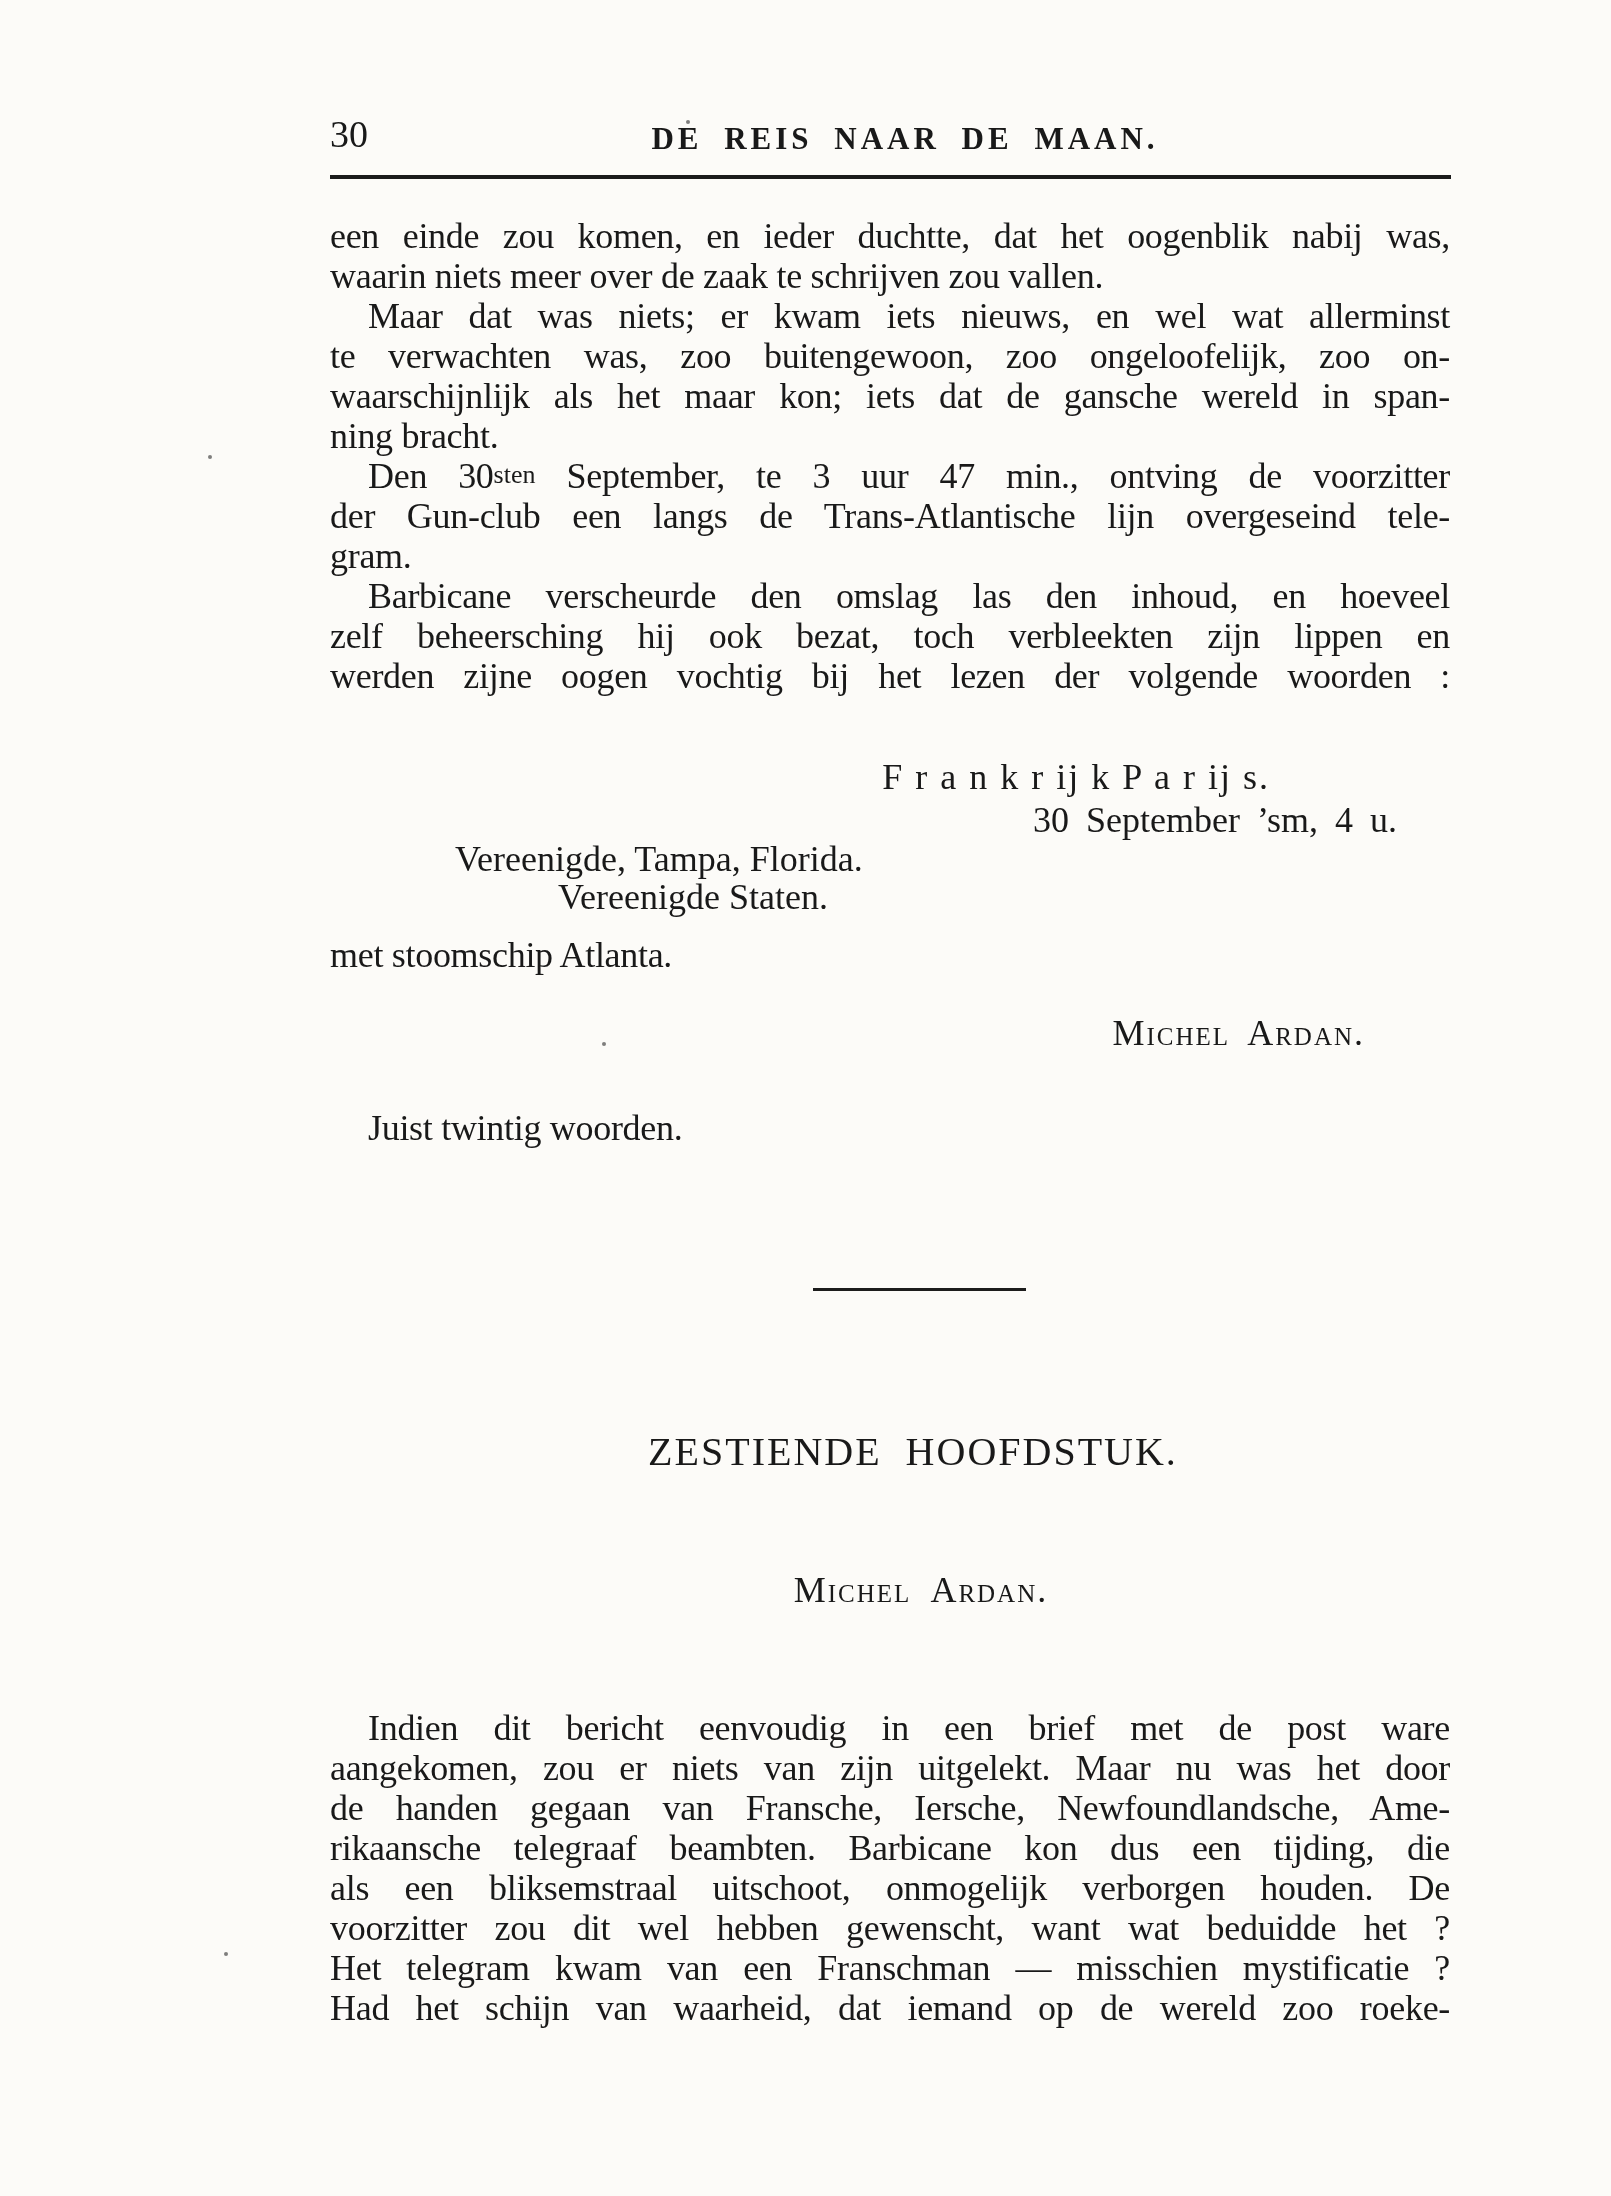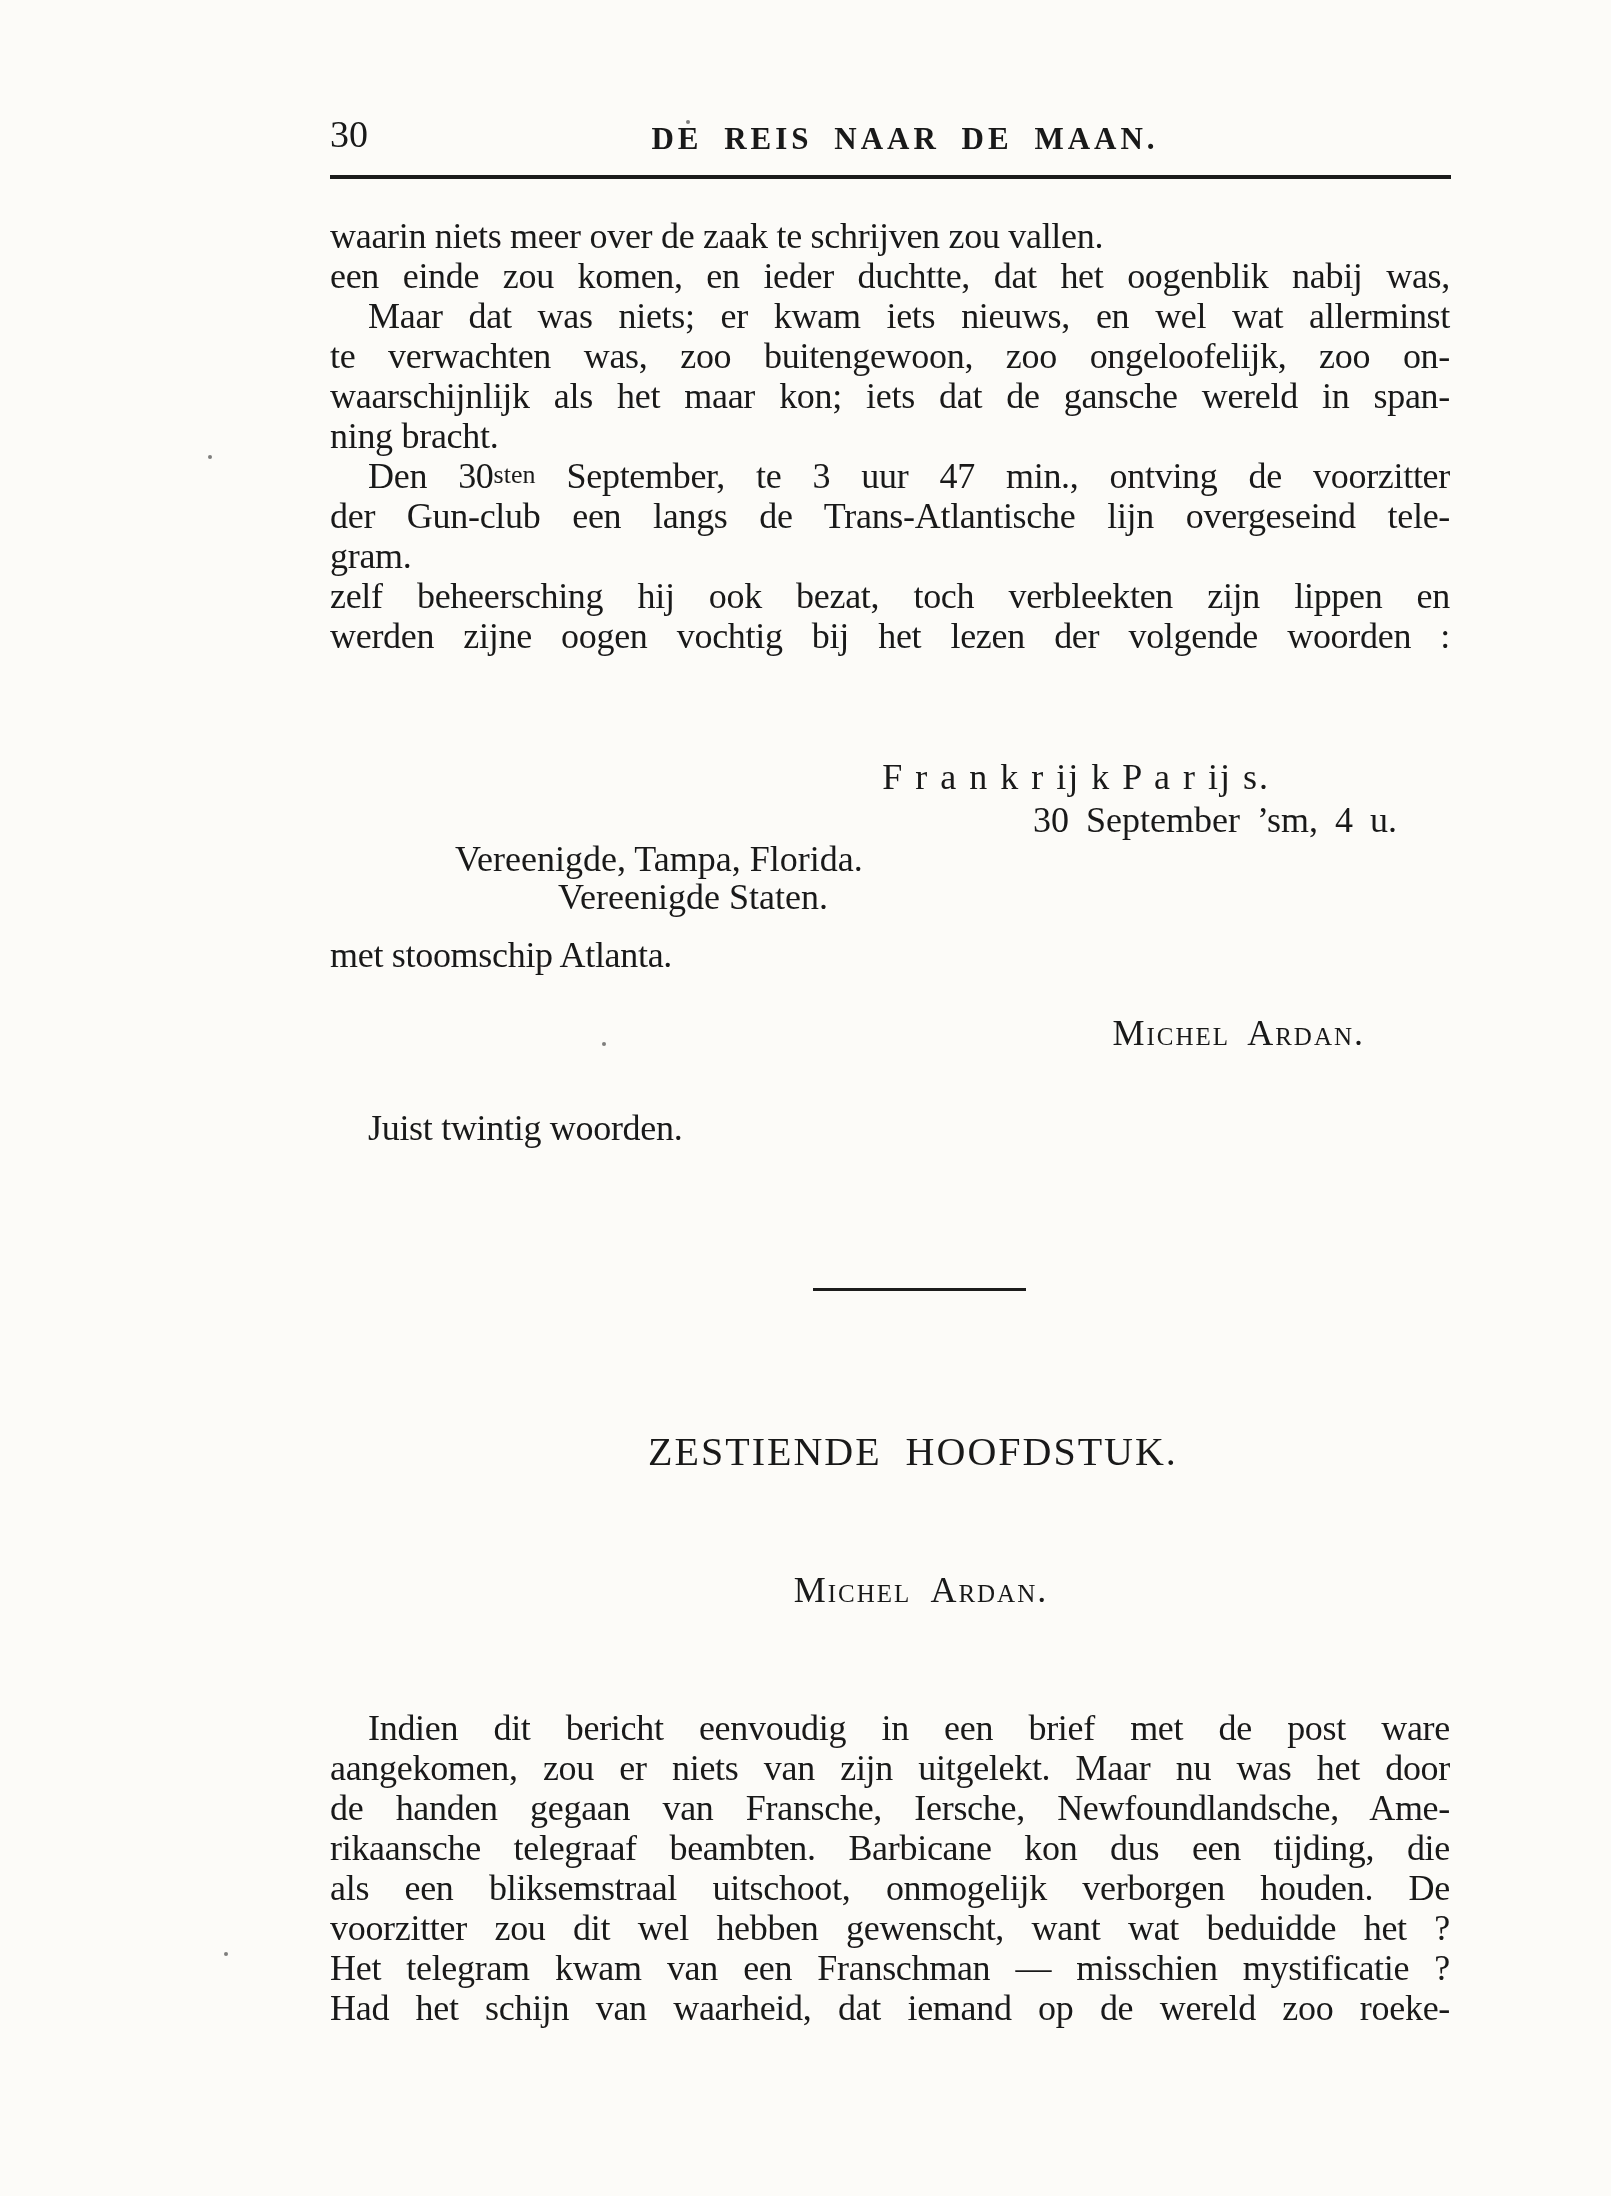--- a/index.html
+++ b/index.html
@@ -97,29 +97,30 @@
 </head>
 <body>
 
 <div class="page">
 
   <div class="pagenum">30</div>
   <div class="runtitle">DE REIS NAAR DE MAAN.</div>
   <div class="rule"></div>
 
   <div class="tblock" style="top:216px">
+    <div class="line j">een einde zou komen, en ieder duchtte, dat het oogenblik nabij was,</div>
     <div class="line">waarin niets meer over de zaak te schrijven zou vallen.</div>
-    <div class="line j">een einde zou komen, en ieder duchtte, dat het oogenblik nabij was,</div>
     <div class="line j ind">Maar dat was niets; er kwam iets nieuws, en wel wat allerminst</div>
     <div class="line j">te verwachten was, zoo buitengewoon, zoo ongeloofelijk, zoo on-</div>
     <div class="line j">waarschijnlijk als het maar kon; iets dat de gansche wereld in span-</div>
     <div class="line">ning bracht.</div>
     <div class="line j ind"><span>Den 30</span><span class="sten">sten</span><span> September, te 3 uur 47 min., ontving de voorzitter</span></div>
     <div class="line j">der Gun-club een langs de Trans-Atlantische lijn overgeseind tele-</div>
     <div class="line">gram.</div>
+    <div class="line j ind">Barbicane verscheurde den omslag las den inhoud, en hoeveel</div>
     <div class="line j">zelf beheersching hij ook bezat, toch verbleekten zijn lippen en</div>
     <div class="line j">werden zijne oogen vochtig bij het lezen der volgende woorden :</div>
   </div>
 
   <div class="tg-origin">F r a n k r ij k  P a r ij s.</div>
   <div class="tg-date">30 September ’sm, 4 u.</div>
   <div class="tg-addr">Vereenigde, Tampa, Florida.</div>
   <div class="tg-country">Vereenigde Staten.</div>
 
   <div class="tblock tg-msg">

